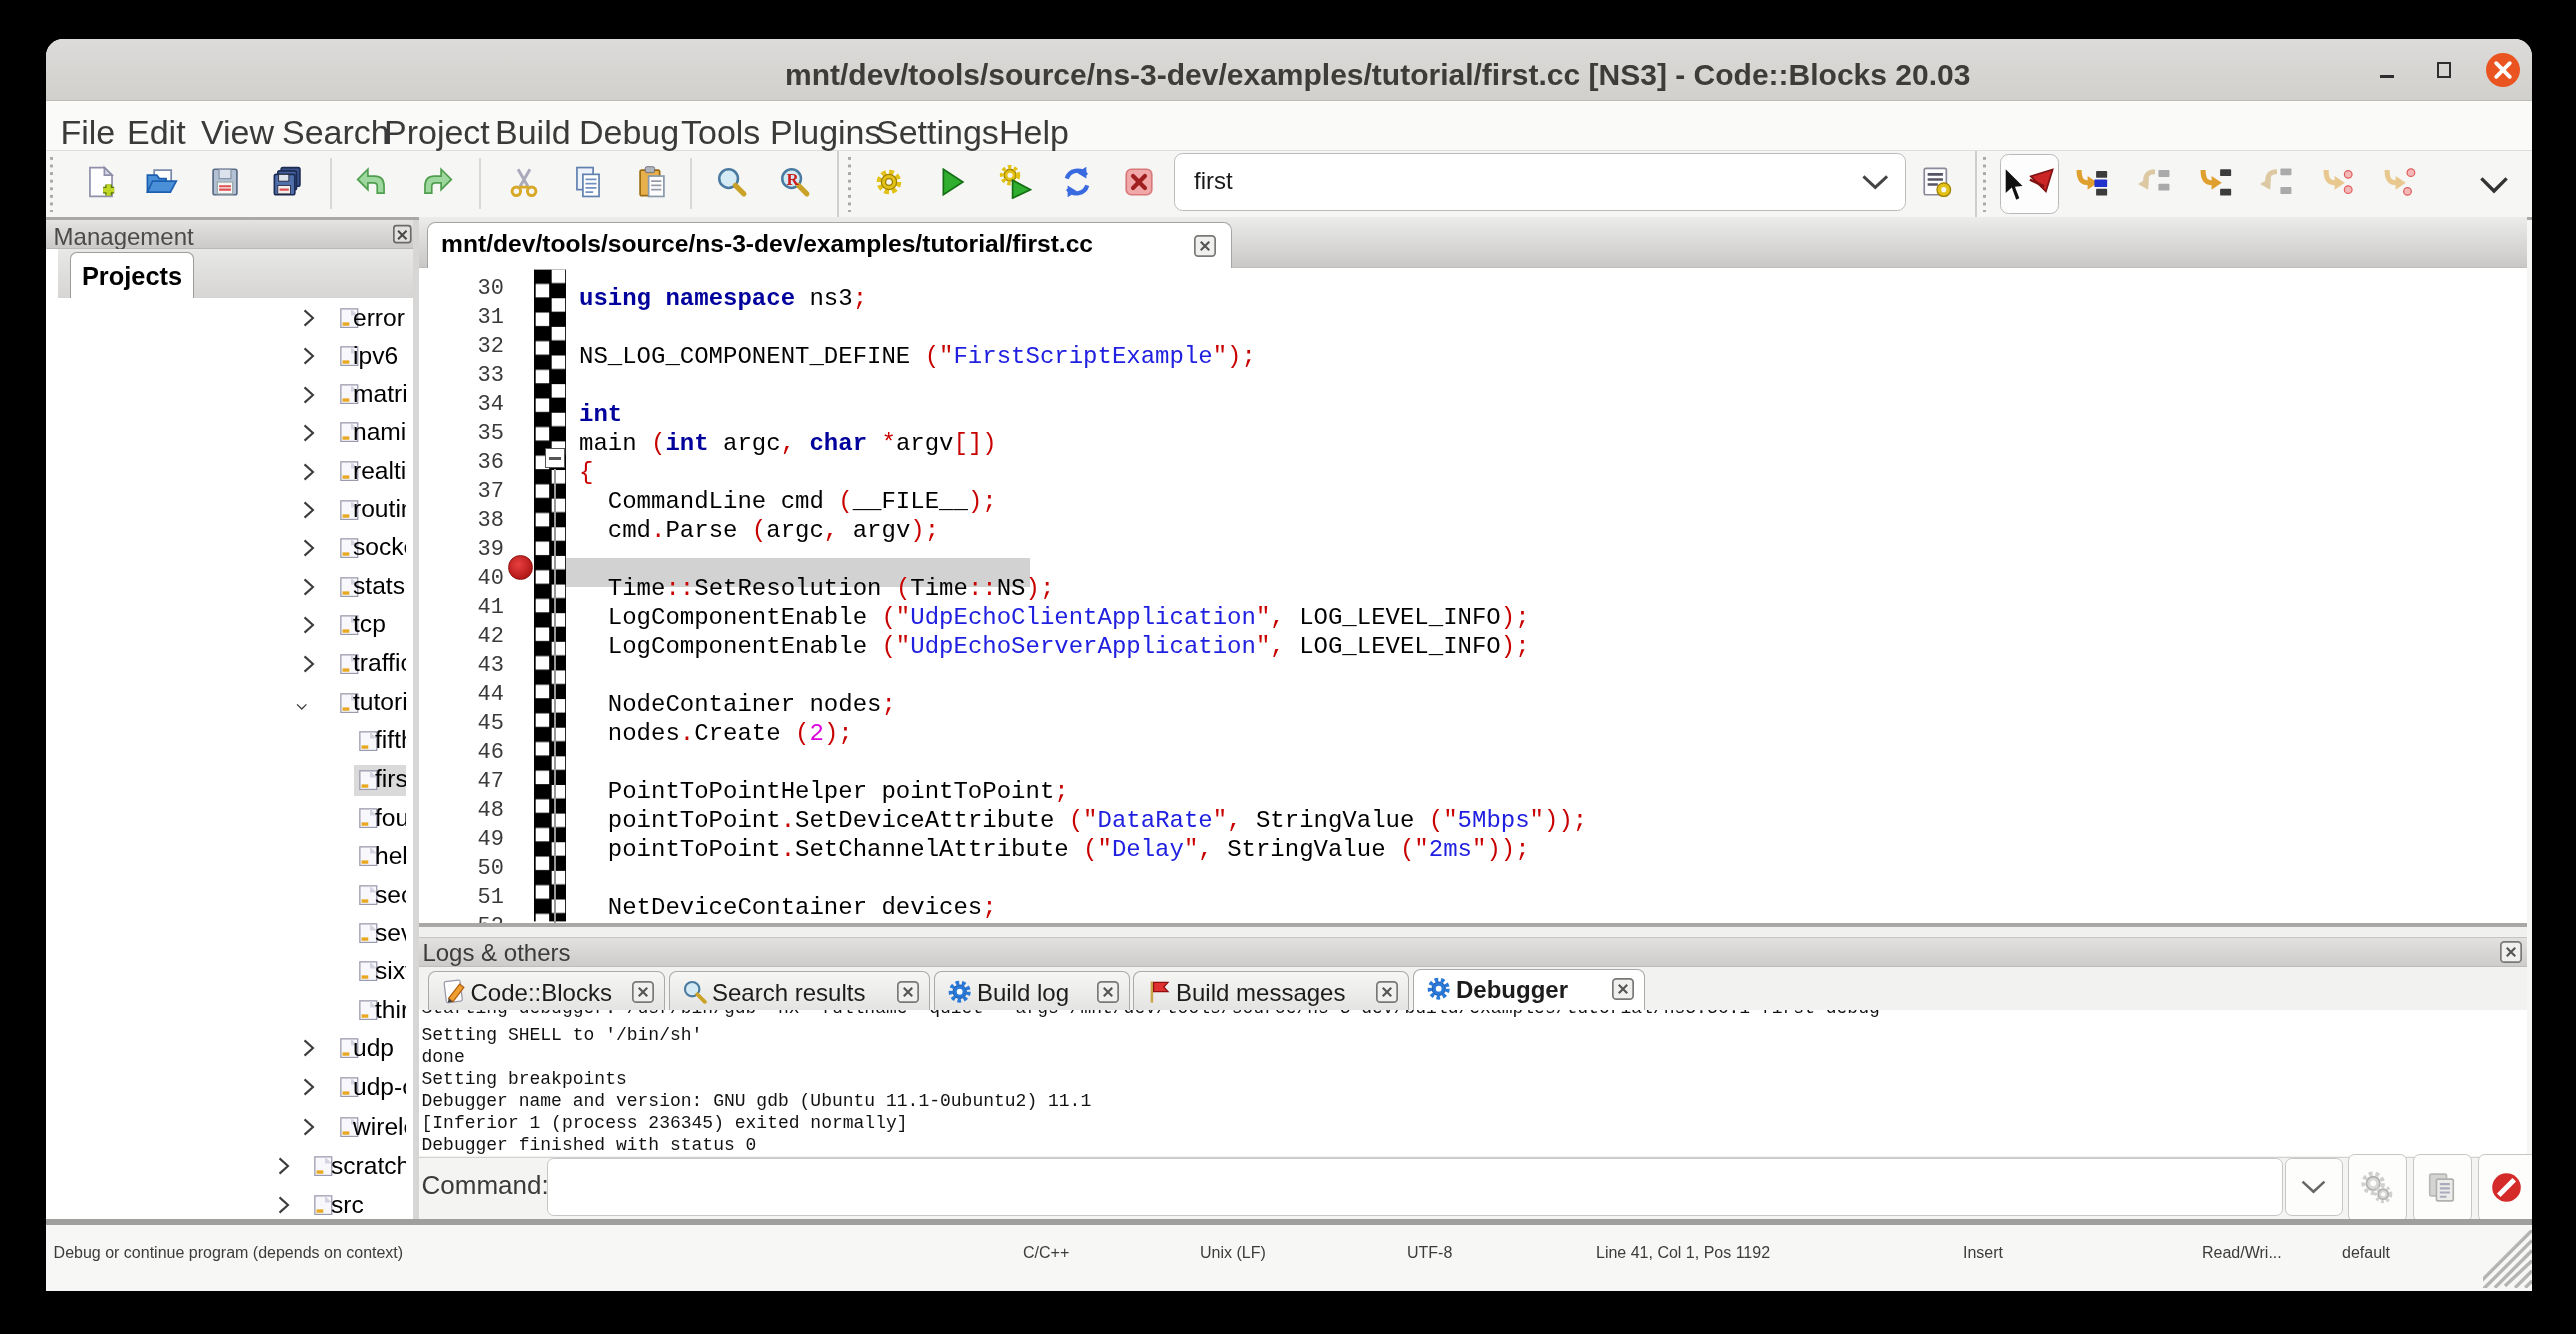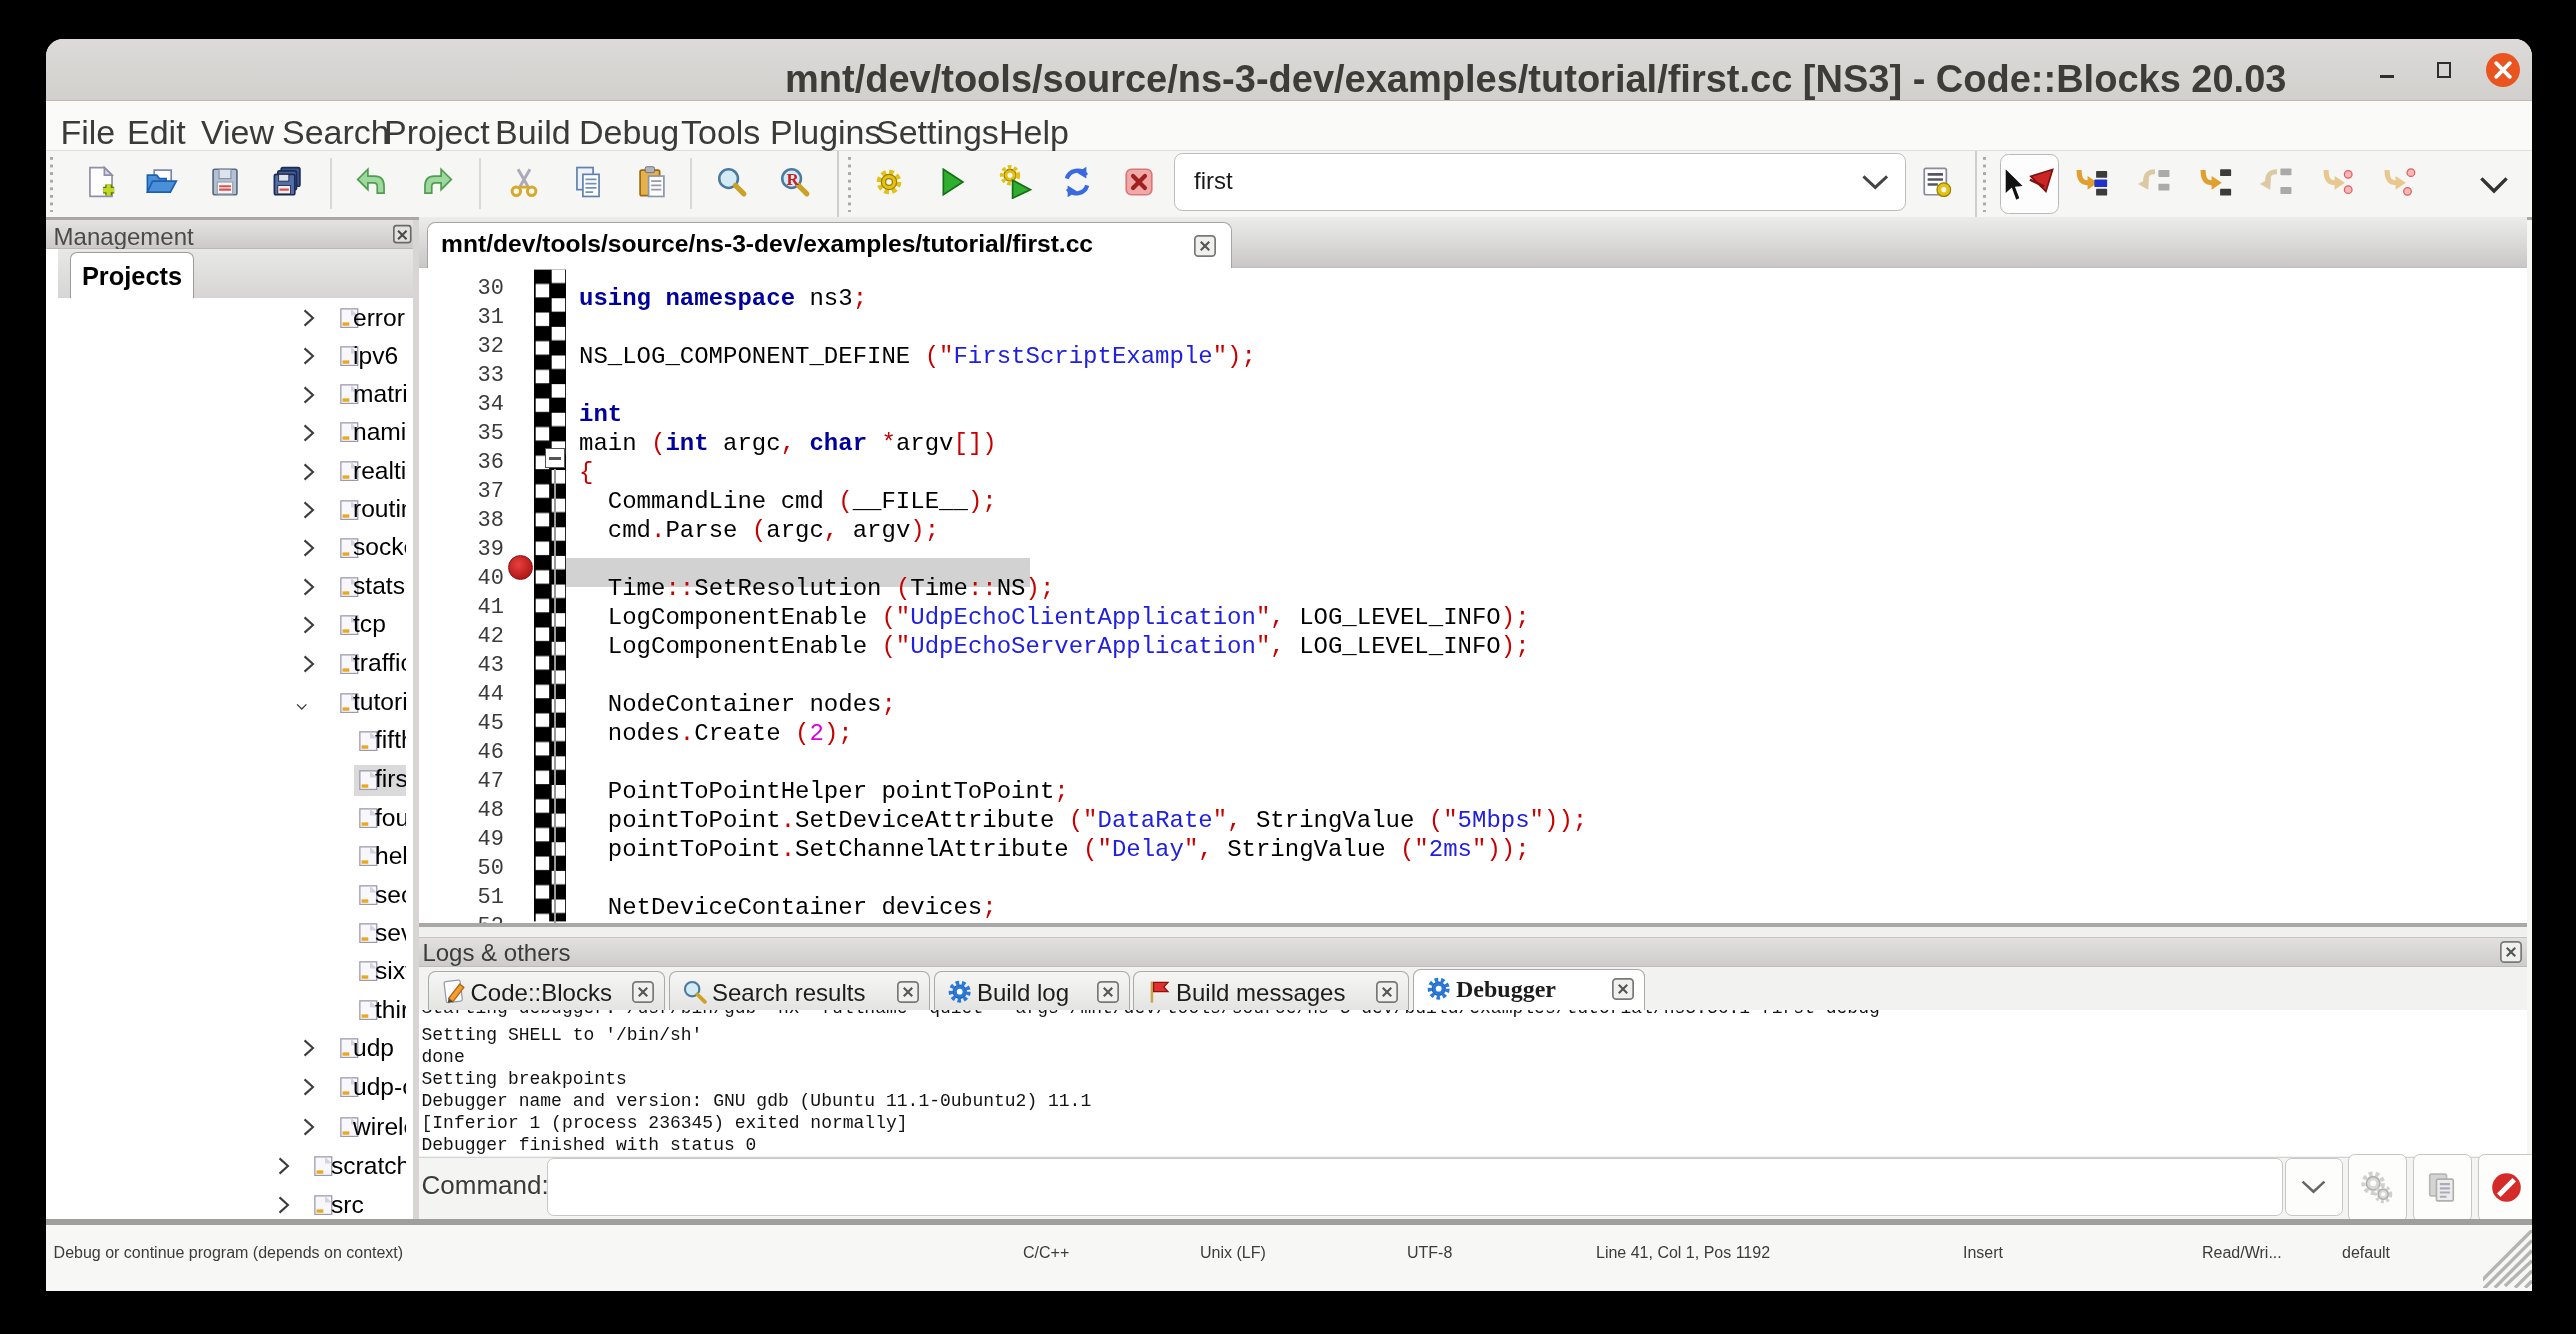--- a/index.html
+++ b/index.html
@@ -4,21 +4,21 @@
 <style>
 html,body{margin:0;padding:0;background:#000;width:2576px;height:1335px;overflow:hidden;
  font-family:"Liberation Sans",sans-serif;}
 *{box-sizing:border-box;}
 #win{position:absolute;left:46px;top:39px;width:2486px;height:1252px;background:#f6f6f5;
  border-radius:17px 17px 0 0;overflow:hidden;}
 .abs{position:absolute;}
 
 #titlebar{left:0;top:0;width:2486px;height:62px;background:linear-gradient(#dcdbd9,#d2d0cd);
  border-bottom:0.8px solid #bdbbb8;border-radius:17px 17px 0 0;}
-#title{left:739px;top:18.6px;font-weight:bold;font-size:38px;color:#3e3c39;white-space:nowrap;}
+#title{left:739px;top:18.6px;font-weight:bold;font-size:30px;color:#3e3c39;white-space:nowrap;}
 #mindash{left:2334px;top:36px;width:14.4px;height:2.5px;background:#2e2e2e;}
 #maxsq{left:2391px;top:23px;width:13.5px;height:16px;border:2.5px solid #2e2e2e;}
 #closebtn{left:2440px;top:14.4px;width:34px;height:34px;border-radius:50%;background:#e95420;}
 
 #menubar{left:0;top:62px;width:2486px;height:50px;background:#fafaf9;border-bottom:0.8px solid #dededd;}
 .mi{position:absolute;top:12px;font-size:34px;color:#3a3a3a;}
 
 #toolbar{left:0;top:112px;width:2486px;height:66px;background:#f6f6f5;}
 #toolbar .sep{position:absolute;top:6.8px;width:1.7px;height:51px;background:#d8d8d7;}
 #toolbar .tbline{position:absolute;top:0;width:1.7px;height:66px;background:#cfcfce;}
@@ -56,21 +56,21 @@
 .sbt{position:absolute;top:18.6px;font-size:16px;color:#3c3c3c;white-space:nowrap;}
 .mono{font-family:"Liberation Mono",monospace;}
 #lnums{position:absolute;left:0;top:6px;width:85px;margin:0;text-align:right;font-size:22px;line-height:29px;color:#3a3a3a;}
 #code{position:absolute;left:150px;top:6px;margin:10px;font-size:24px;line-height:29px;color:#000;}
 .k{color:#00009c;font-weight:bold}.s{color:#2020e0}.r{color:#c80000}.n{color:#dd00dd}
 .xbox{position:absolute;}
 .lticon{position:absolute;}
 .ltab{position:absolute;top:5.1px;height:41px;background:linear-gradient(#f6f6f5,#e3e3e1);border:1.7px solid #aaaaa8;border-bottom:none;border-radius:7.6px 7.6px 0 0;}
 .ltab span{position:absolute;left:42px;top:6.8px;font-size:24px;color:#1c1c1c;white-space:nowrap;}
 .ltab.active{top:2.5px;height:47px;background:#fff;}
-.ltab.active span{font-weight:bold;font-family:Liberation Serif, serif;}
+.ltab.active span{font-weight:bold;}
 .cmdbtn{position:absolute;top:231px;width:59px;height:68px;background:#fdfdfc;border:1.7px solid #c6c6c5;border-radius:6.8px;padding:13.5px 0 0 9.3px;}
 
 </style>
 </head>
 <body>
 <div id="win">
   <div class="abs" id="titlebar">
     <div class="abs" id="title">mnt/dev/tools/source/ns-3-dev/examples/tutorial/first.cc [NS3] - Code::Blocks 20.03</div>
   </div>
   <div class="abs" id="mindash"></div>

